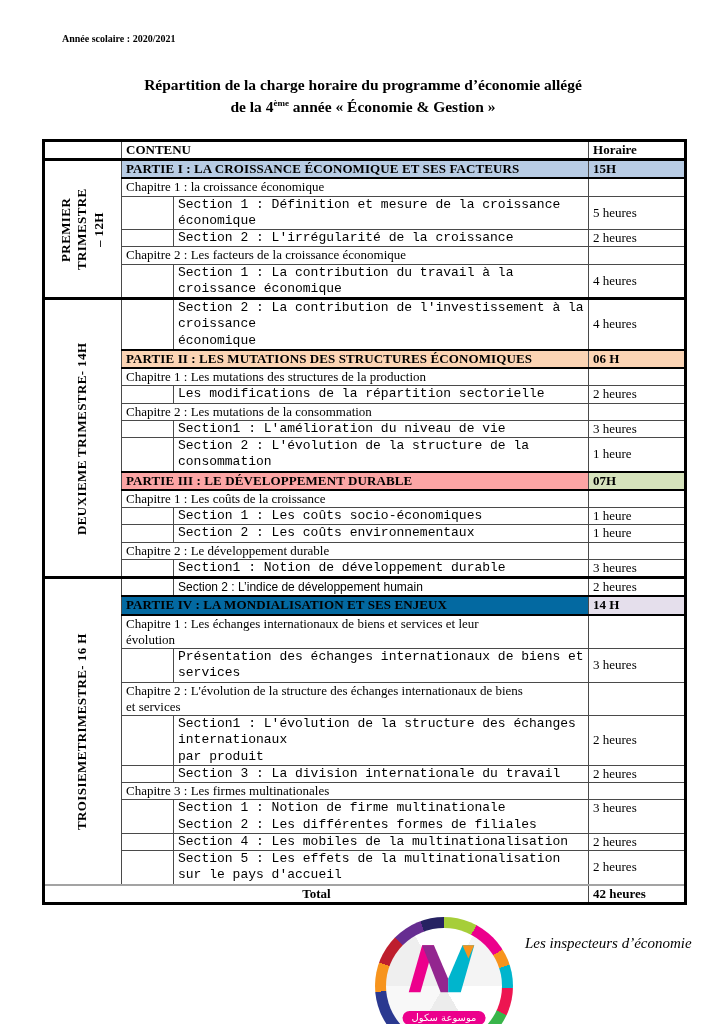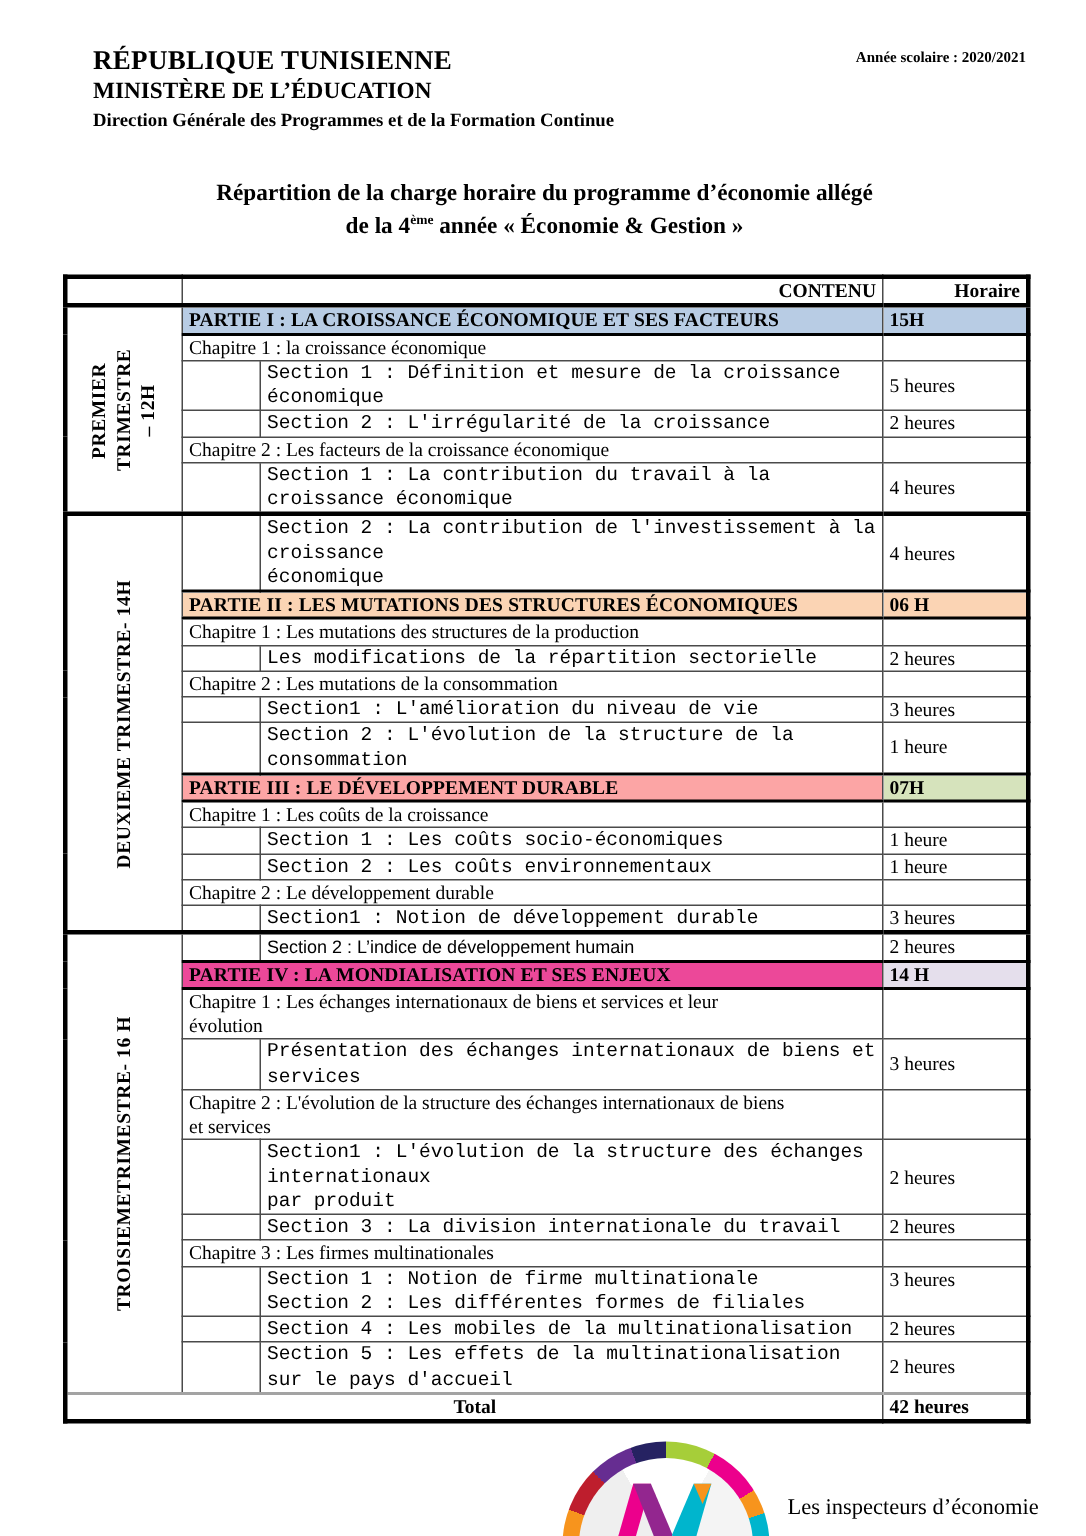--- a/index.html
+++ b/index.html
@@ -14,21 +14,21 @@
   .org2{font-size:15.5px;font-weight:bold;margin-top:1px;}
   .org3{font-size:12.5px;font-weight:bold;margin-top:3px;}
   .year{font-size:10px;font-weight:bold;margin-top:3px;white-space:nowrap;}
   
   .title{margin-top:30px;text-align:center;font-weight:bold;font-size:15.5px;line-height:1.45;}
   .title sup{font-size:9px;}
   
   table.sched{border-collapse:collapse;width:642px;margin-top:20px;border:3px solid #000;table-layout:fixed;}
   table.sched td,table.sched th{border:1px solid #4a4a4a;padding:0 4px;font-size:13px;line-height:1.25;vertical-align:middle;white-space:pre-line;overflow:hidden;}
   th.corner,td.trimester{border-right:2px solid #000;}
-  th.contenu,th.horaire-h{font-size:13.5px;font-weight:bold;text-align:right;}
+  th.contenu,th.horaire-h{font-size:13.5px;font-weight:bold;text-align:left;}
   th.horaire-h,td.horaire{border-left:2px solid #000;}
   td.horaire{}
   td.horaire.bold{font-weight:bold;}
   td.horaire.htop{vertical-align:top;}
   td.trimester{
     font-weight:bold;text-align:center;vertical-align:middle;
     writing-mode:vertical-rl;transform:rotate(180deg);
     font-size:13px;letter-spacing:.4px;padding:4px 0;
   }
   td.partie{font-weight:bold;font-size:13.4px;letter-spacing:.1px;}
@@ -50,33 +50,28 @@
   .inner{position:absolute;inset:11px;border-radius:50%;
     background:conic-gradient(from 30deg,#f4f4f4 0deg 60deg,#ffffff 60deg 120deg,#ececec 120deg 180deg,
       #f8f8f8 180deg 240deg,#efefef 240deg 300deg,#ffffff 300deg 360deg);}
   .m-svg{position:absolute;left:27px;top:20px;}
   .banner{position:absolute;left:50%;transform:translateX(-50%);bottom:30px;background:#ec008c;
     color:#fff;font-family:"DejaVu Sans",sans-serif;font-size:10px;line-height:14px;
     padding:0 9px;border-radius:7px;white-space:nowrap;margin-top:24px;}
   .latin{position:absolute;left:50%;transform:translateX(-50%);bottom:17px;
     font-family:"Liberation Sans",sans-serif;font-size:7px;letter-spacing:2.5px;
     color:#6d6e71;white-space:nowrap;}
-  .credit{font-size:15px;margin-left:12px;margin-top:38px;white-space:nowrap;}
+  .credit{font-size:15px;margin-left:12px;margin-top:20px;white-space:nowrap;font-style:italic;}
 </style>
 </head>
 <body>
 
 <div class="page">
 
   <div class="hdr">
-    <div>
-      <div class="org1">RÉPUBLIQUE TUNISIENNE</div>
-      <div class="org2">MINISTÈRE DE L’ÉDUCATION</div>
-      <div class="org3">Direction Générale des Programmes et de la Formation Continue</div>
-    </div>
     <div class="year">Année scolaire : 2020/2021</div>
   </div>
 
   <div class="title">
     <div>Répartition de la charge horaire du programme d’économie allégé</div>
     <div><span>de la 4</span><sup>ème</sup><span> année « Économie &amp; Gestion »</span></div>
   </div>
 
   <table class="sched">
     <colgroup>
@@ -184,21 +179,21 @@
           <td class="section">Section1 : Notion de développement durable</td>
           <td class="horaire">3 heures</td>
         </tr>
         <tr class="tri-start">
           <td class="trimester" rowspan="11">TROISIEMETRIMESTRE- 16 H</td>
           <td class="indent"></td>
           <td class="section sans">Section 2 : L’indice de développement humain</td>
           <td class="horaire">2 heures</td>
         </tr>
         <tr class="partie-row">
-          <td class="partie" colspan="2" style="background: #ec4899;">PARTIE IV : LA MONDIALISATION ET SES ENJEUX</td>
+          <td class="partie" colspan="2" style="background: #0369a1;">PARTIE IV : LA MONDIALISATION ET SES ENJEUX</td>
           <td class="horaire bold" style="background: rgb(229, 223, 236);">14 H</td>
         </tr>
         <tr>
           <td class="chapitre" colspan="2">Chapitre 1 : Les échanges internationaux de biens et services et leur
 évolution</td>
           <td class="horaire"></td>
         </tr>
         <tr>
           <td class="indent"></td>
           <td class="section">Présentation des échanges internationaux de biens et services</td>

